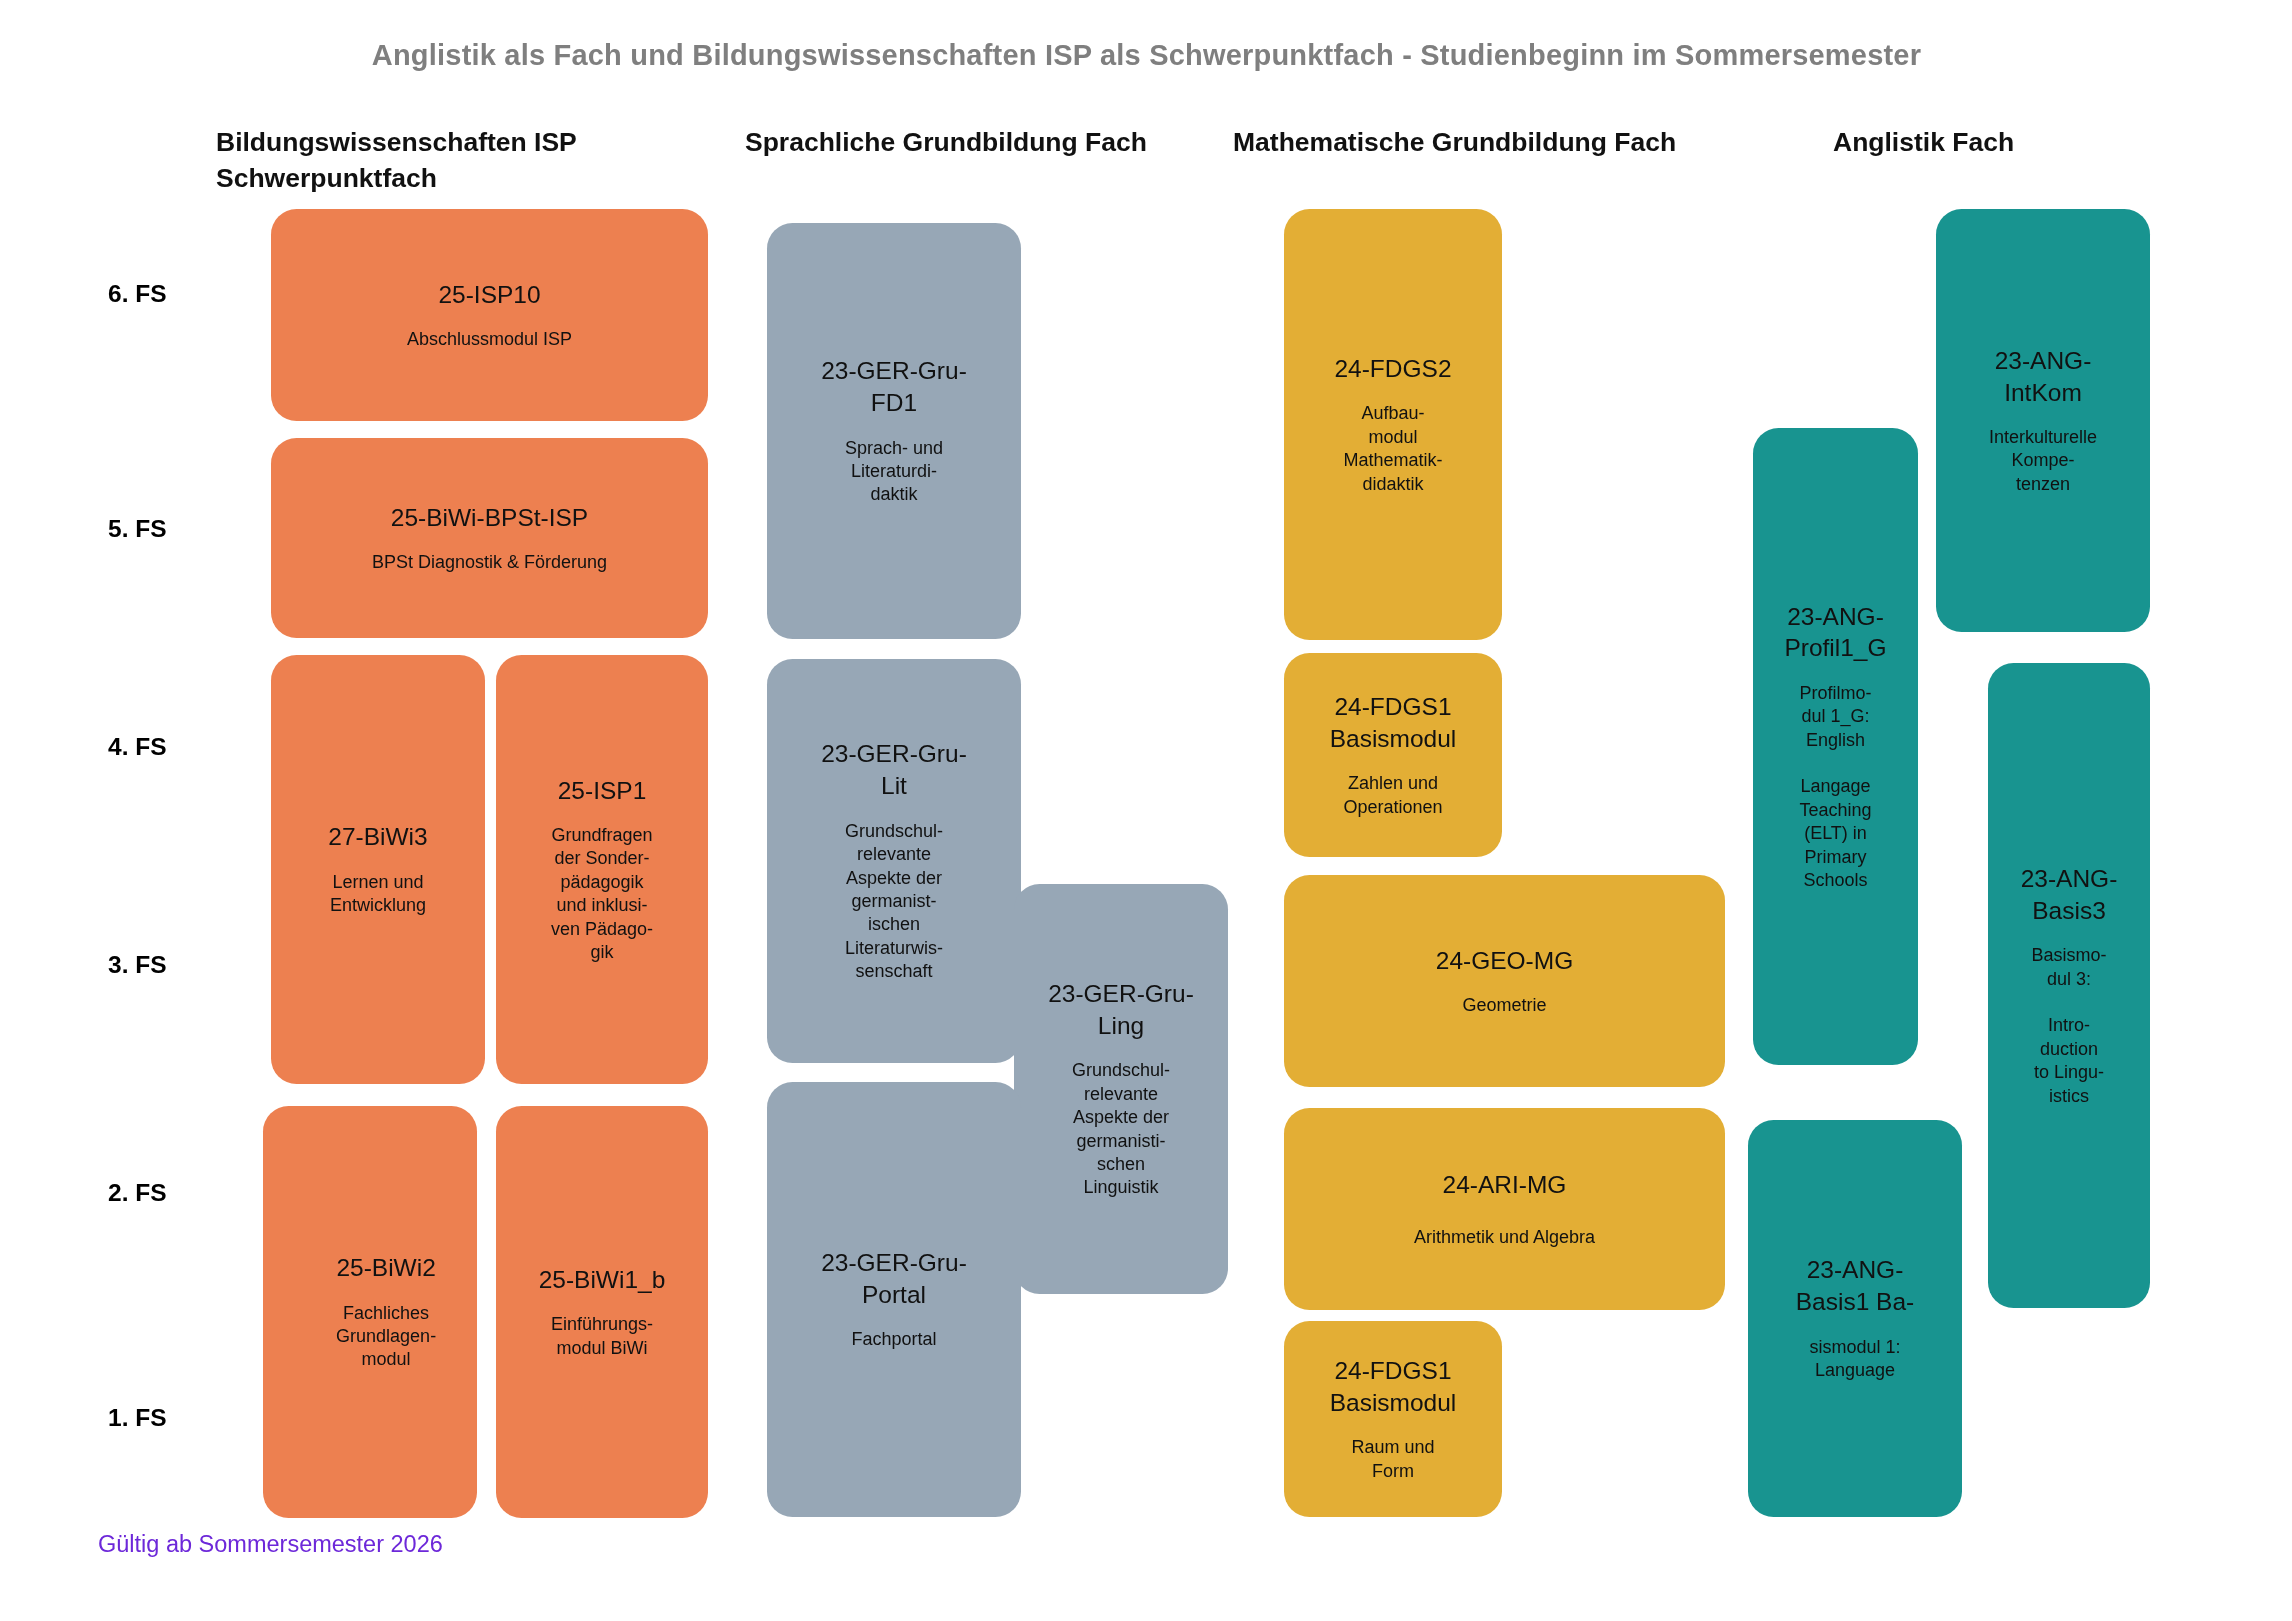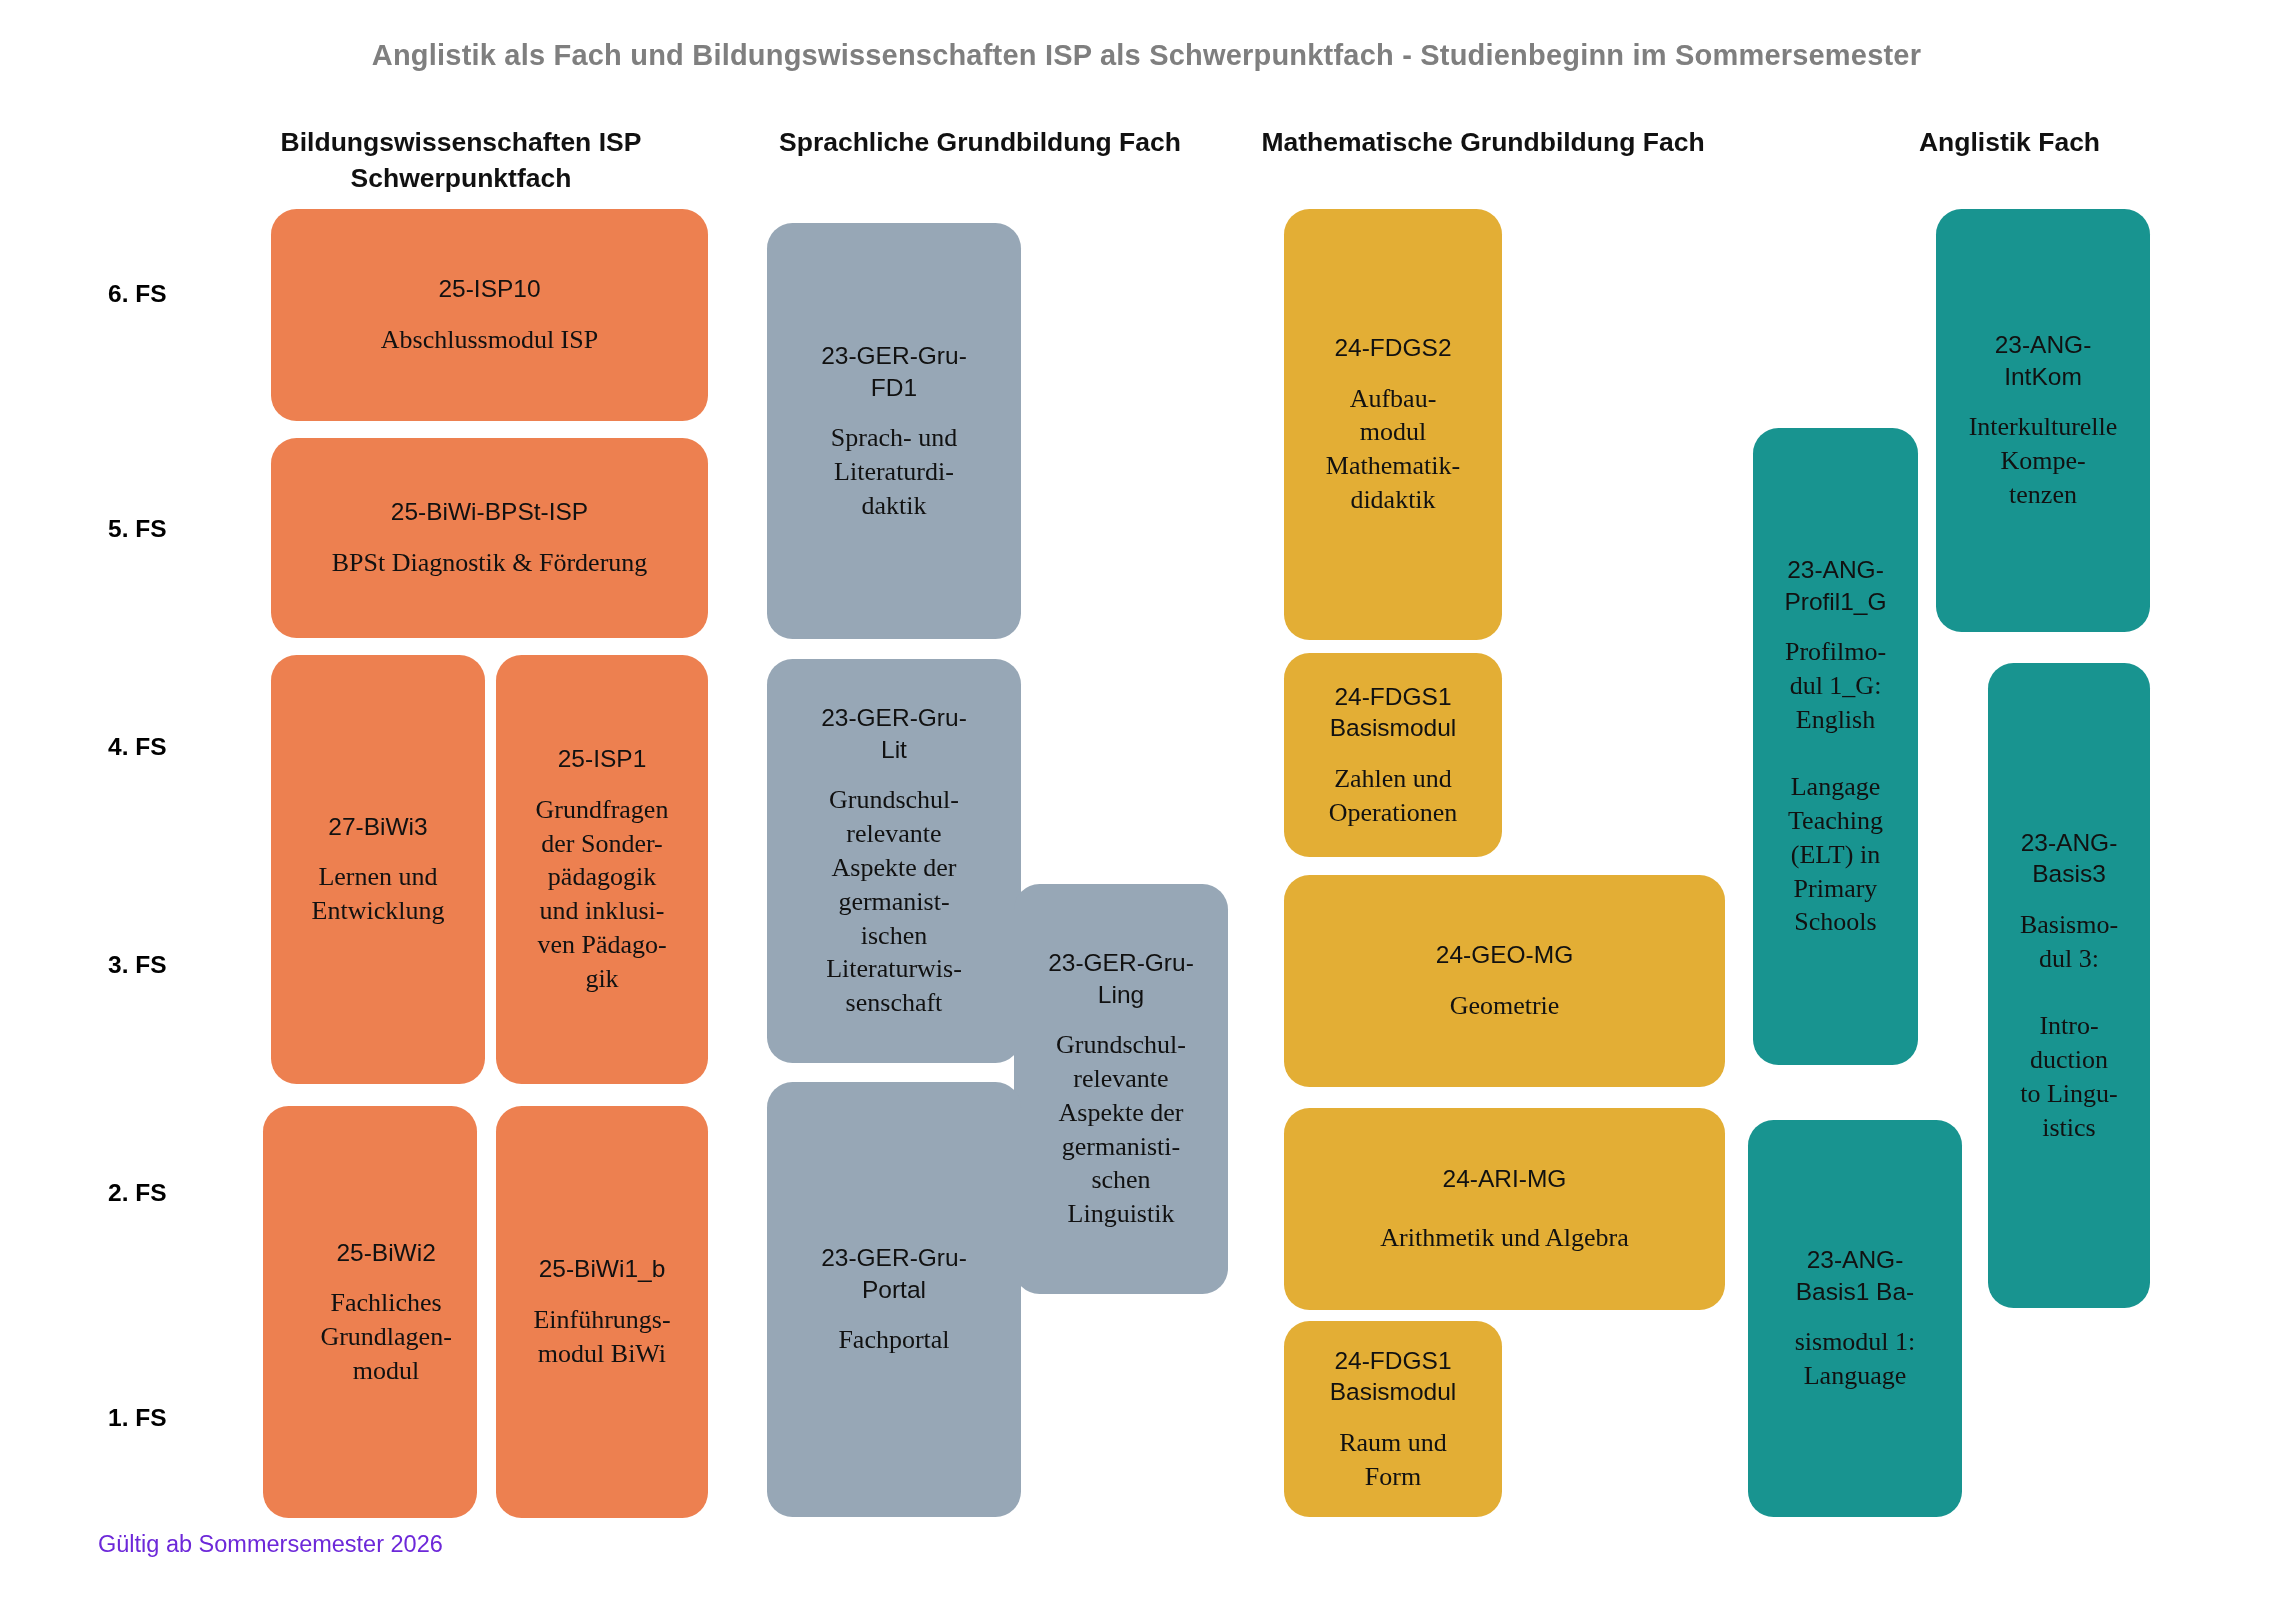--- a/index.html
+++ b/index.html
@@ -25,21 +25,20 @@
     top: 39px;
     width: 2293px;
     text-align: center;
     font-size: 29px;
     font-weight: bold;
     color: #7f7f7f;
     letter-spacing: 0.2px;
   }
   .colhead {
     position: absolute;
-    text-align: center;
     font-size: 26.5px;
     font-weight: bold;
     color: #111111;
     line-height: 1.34;
   }
   .fslabel {
     position: absolute;
     font-size: 24.5px;
     font-weight: bold;
     color: #000000;
@@ -64,24 +63,23 @@
     color: #111111;
     padding: 9.8px 11.8px;
     line-height: 1.30;
     overflow: hidden;
   }
   .mod .code {
     font-size: 24.5px;
     white-space: pre-line;
   }
   .mod .name {
-    font-size: 26px;
+    font-size: 18px;
     margin-top: 17.6px;
     white-space: pre-line;
-    font-family: Liberation Serif, serif;
   }
 </style>
 </head>
 <body>
 
 <div id="canvas">
 
   <div class="title">Anglistik als Fach und Bildungswissenschaften ISP als Schwerpunktfach - Studienbeginn im Sommersemester</div>
 
   <div class="colhead" style="left:216px; top:125px; width:490px;">Bildungswissenschaften ISP

